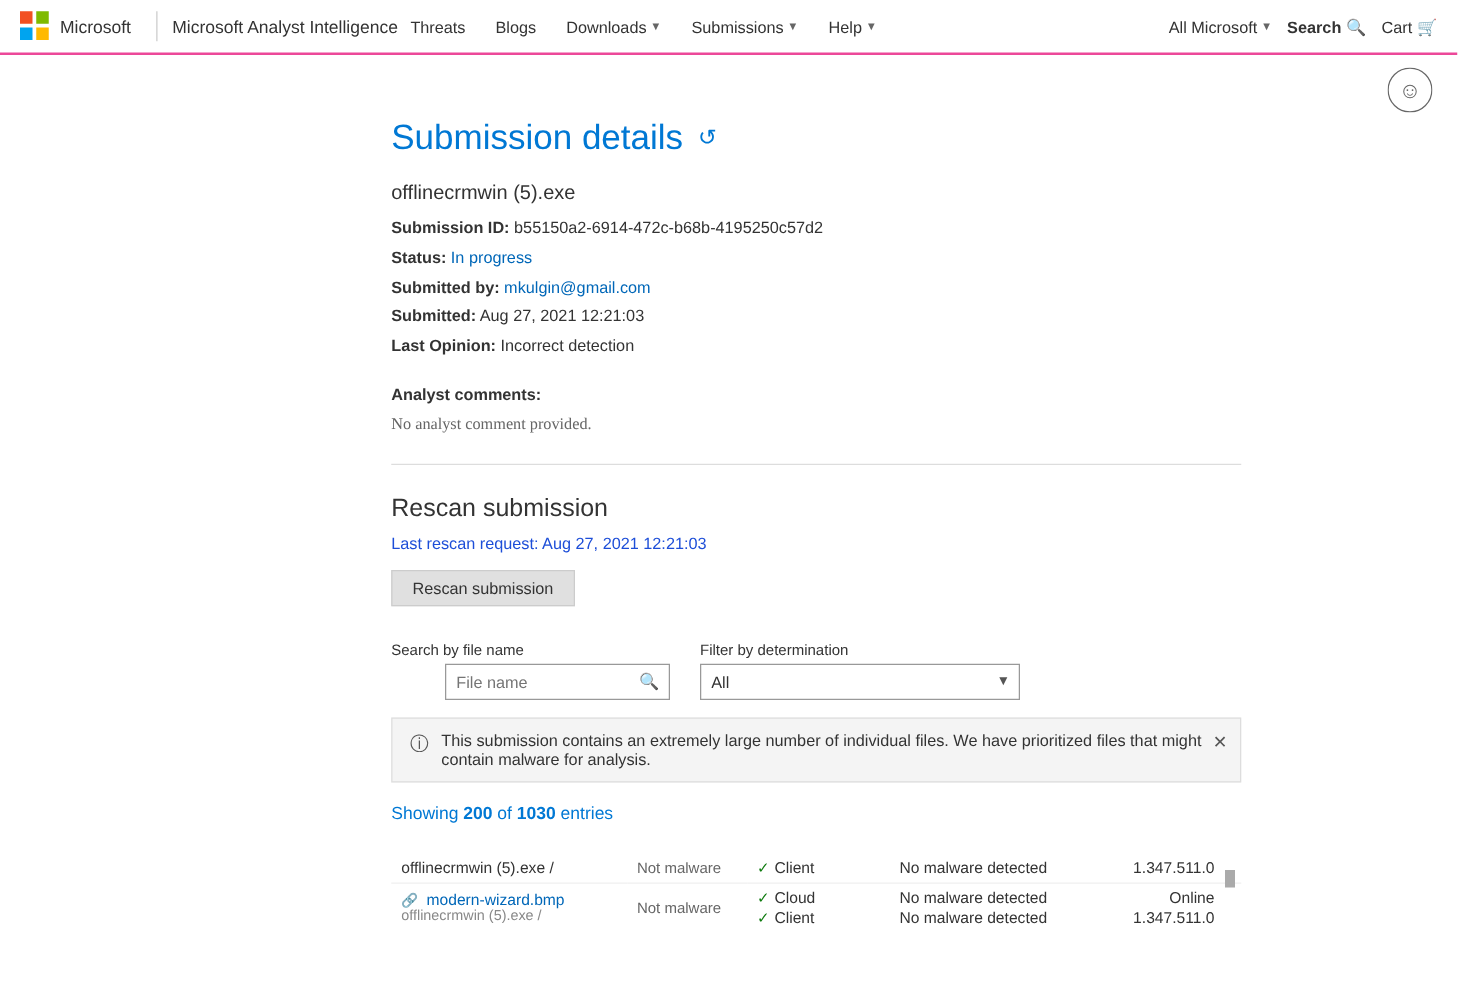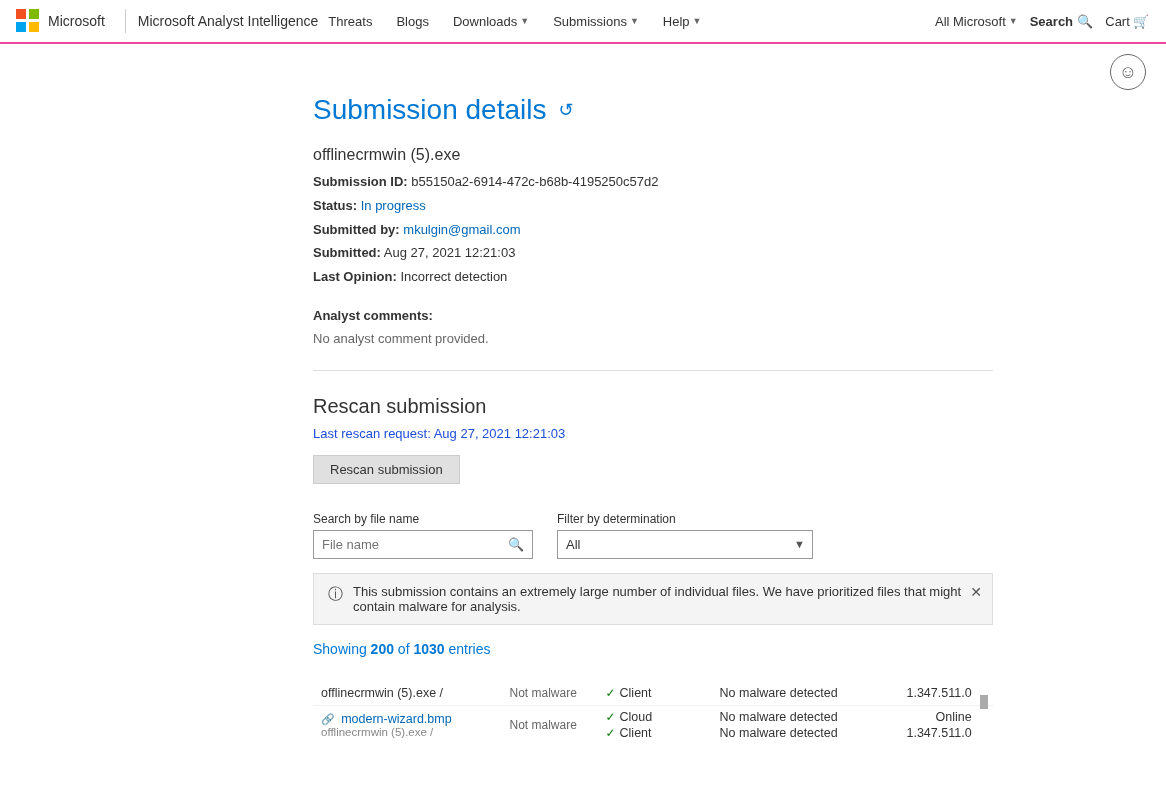--- a/index.html
+++ b/index.html
@@ -166,20 +166,21 @@
     }
     .analyst-label {
       font-weight: 700;
       font-size: 13px;
       color: #333;
       margin-bottom: 8px;
     }
     .analyst-comment {
       font-size: 13px;
       color: #666;
+      font-family: Liberation Serif, serif;
     }
 
     
     .section-divider {
       border: none;
       border-top: 1px solid #ddd;
       margin: 24px 0;
     }
 
     
@@ -215,21 +216,22 @@
       display: flex;
       flex-direction: column;
       gap: 4px;
     }
     .field-label {
       font-size: 12px;
       color: #333;
     }
     .search-input-wrap {
       position: relative;
-      width: 220px;
+      width: 180px;
+      margin-left: 43px;
     }
     .search-input {
       width: 100%;
       border: 1px solid #999;
       padding: 6px 30px 6px 8px;
       font-size: 13px;
       color: #999;
       outline: none;
     }
     .search-icon-inside {

